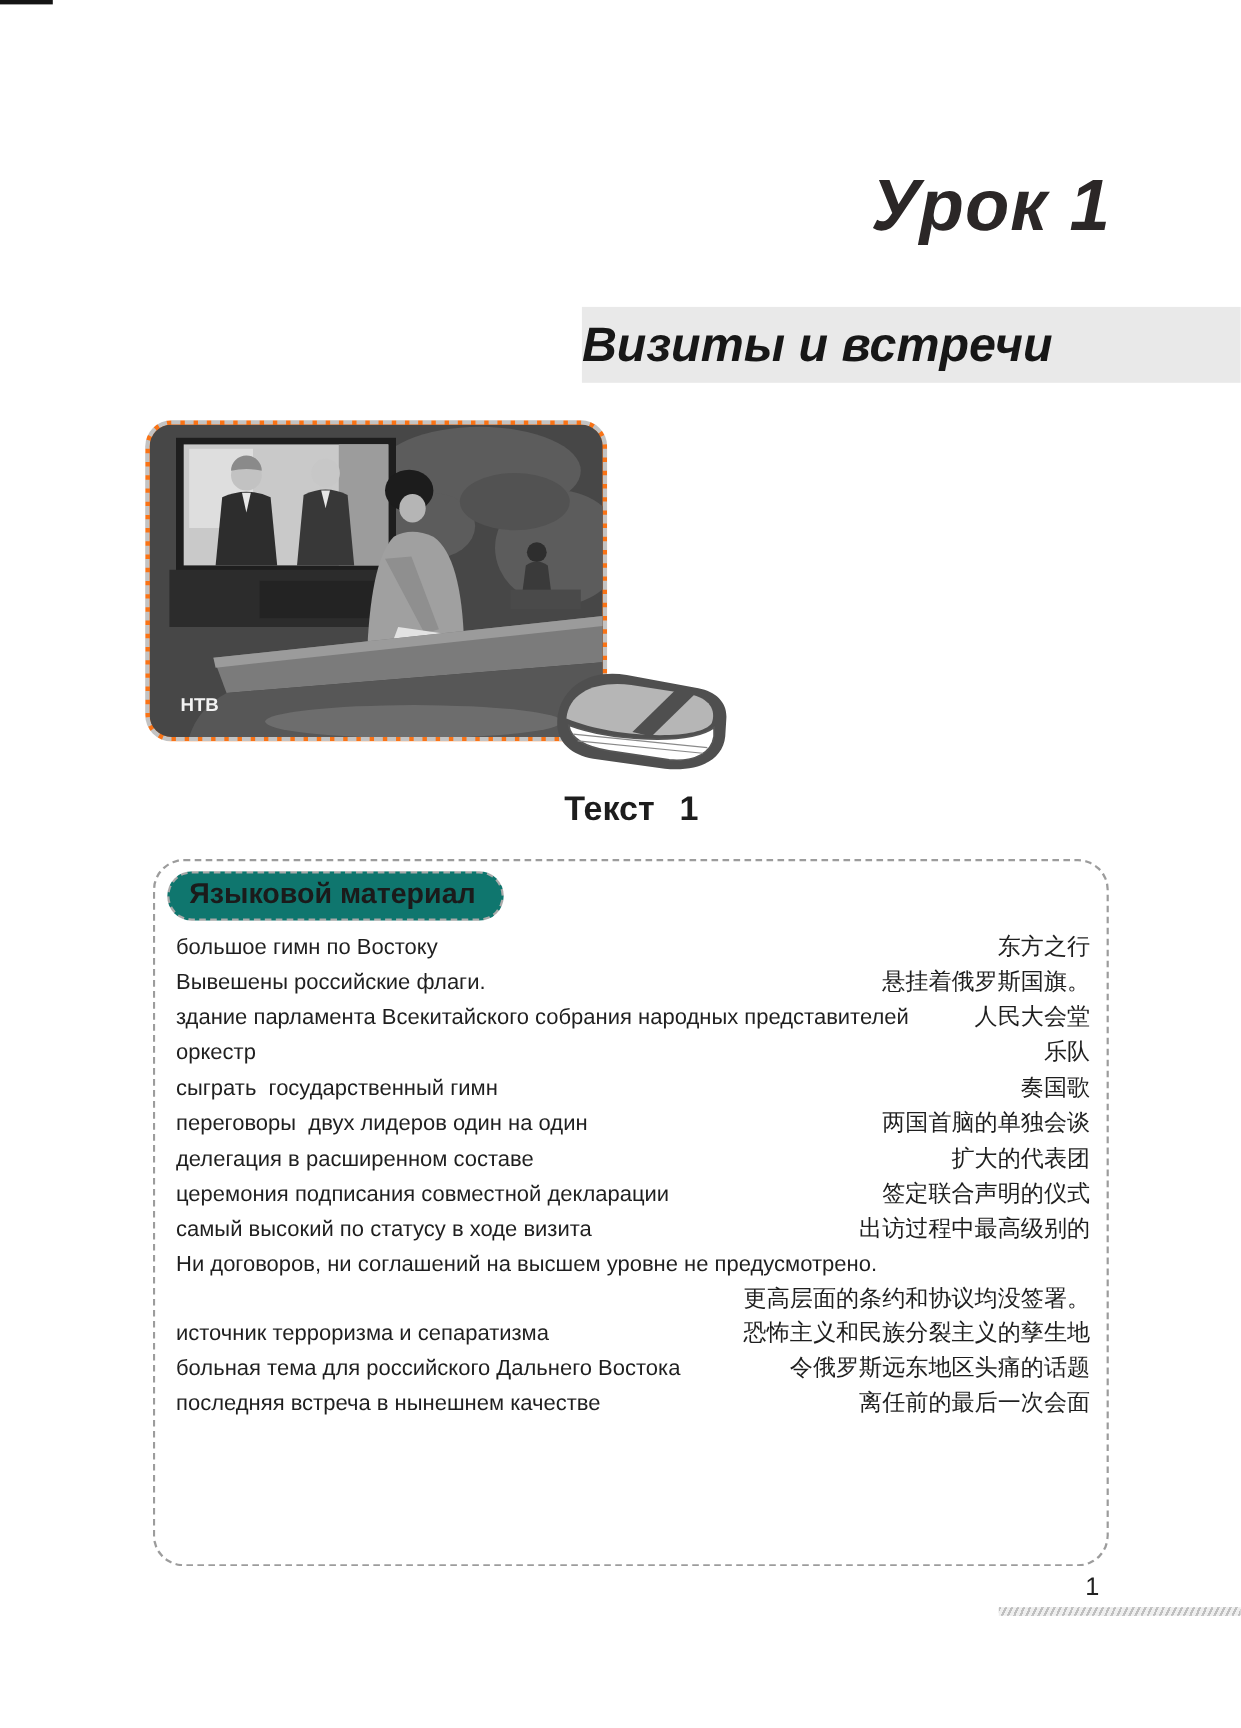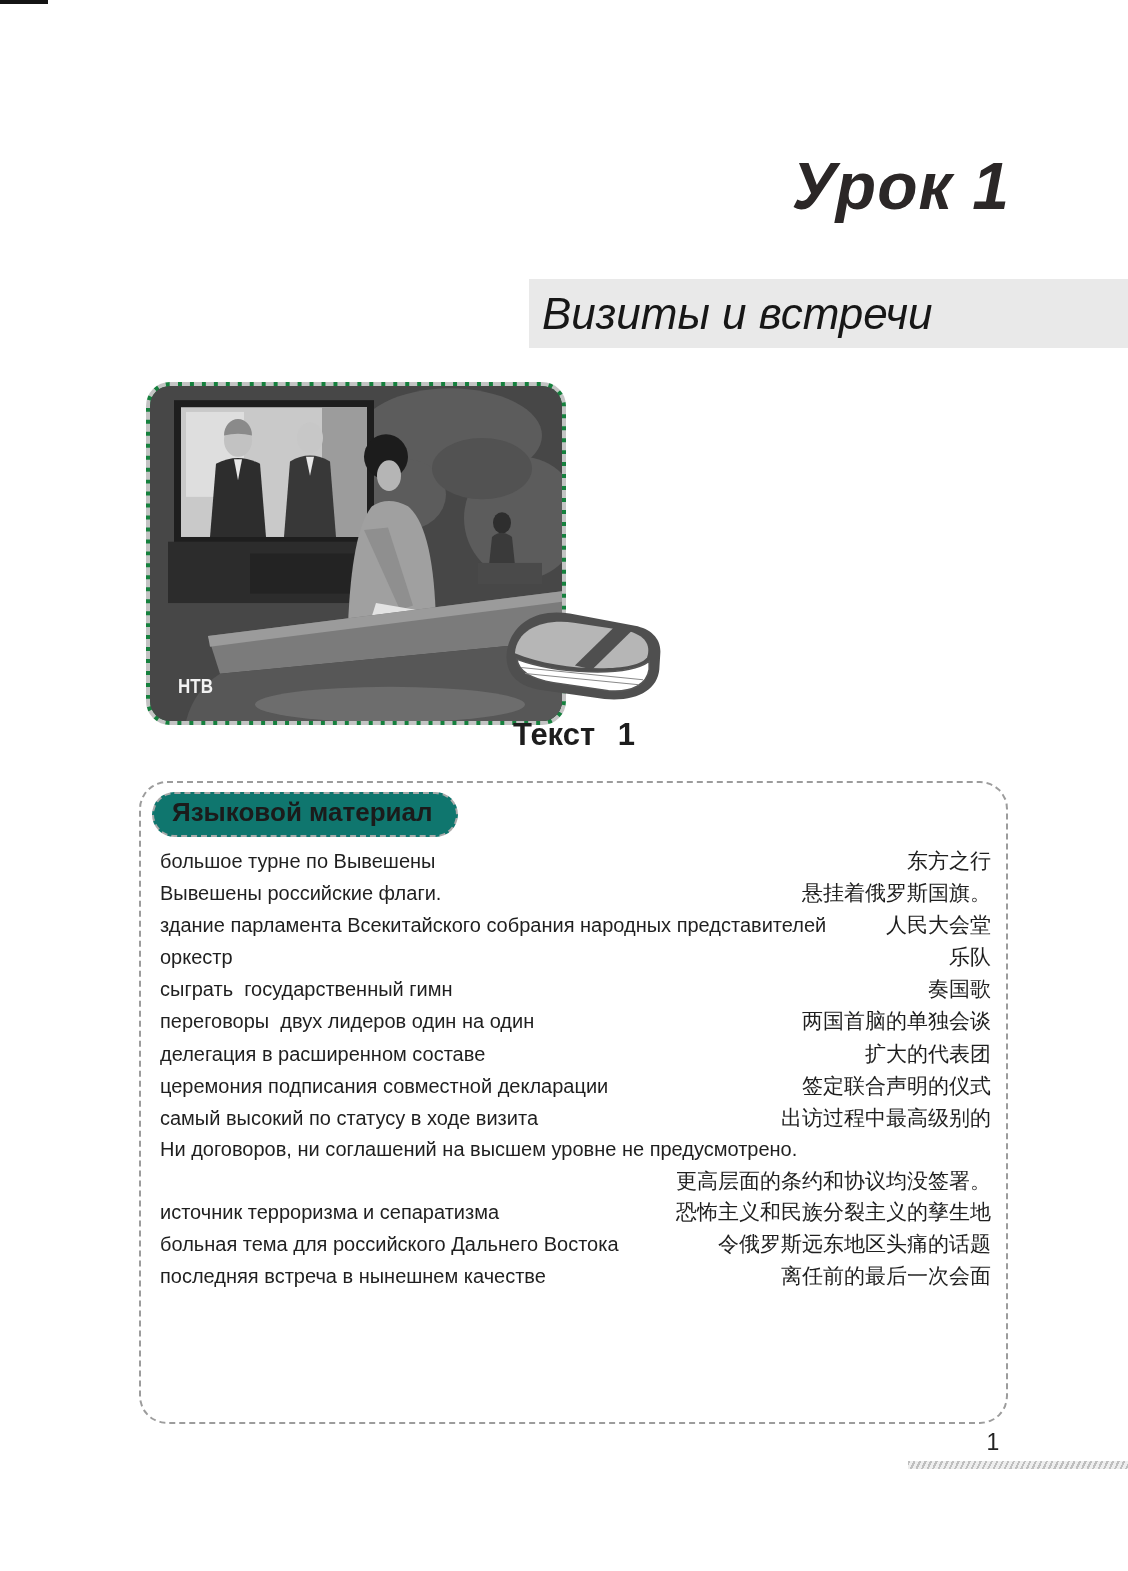--- a/index.html
+++ b/index.html
@@ -12,27 +12,27 @@
   .lesson-title{
     position:absolute;top:148px;right:118px;
     font-size:66px;font-weight:700;font-style:italic;color:#2b2727;letter-spacing:1px;
     white-space:nowrap;
   }
   .subtitle-band{
     position:absolute;left:529px;top:279px;width:599px;height:69px;
     background:#e9e9e9;display:flex;align-items:center;
   }
   .subtitle-band .subtitle{
-    font-size:44px;font-weight:400;font-style:italic;color:#171717;
-    padding-left:13px;white-space:nowrap;
+    font-size:44px;font-weight:700;font-style:italic;color:#171717;
+    padding-left:0;white-space:nowrap;
   }
   .photo-frame{
-    position:absolute;left:146px;top:382px;width:420px;height:343px;
+    position:absolute;left:132px;top:382px;width:420px;height:292px;
     border:4px dashed #c3c3c3;border-radius:24px;overflow:hidden;
-    box-sizing:border-box;background:#15803d;
+    box-sizing:border-box;background:#f97316;
   }
   .photo-frame svg{display:block;width:100%;height:100%;}
   .book-icon{position:absolute;left:494px;top:580px;width:172px;height:122px;}
   .book-icon svg{display:block;width:100%;height:100%;}
   .text1-heading{
     position:absolute;left:139px;top:717px;width:870px;text-align:center;
     font-size:31px;font-weight:700;color:#1d1d1d;word-spacing:14px;
   }
   .vocab-box{
     position:absolute;left:139px;top:781px;width:869px;height:643px;
@@ -131,21 +131,21 @@
     <path d="M120,44 L137,48 L96,88 L79,84 Z" fill="#4f4f4f"></path>
   </svg>
 </div>
 
 <div class="text1-heading">Текст 1</div>
 
 <div class="vocab-box">
   <div class="vocab-pill">Языковой материал</div>
   <div class="vocab-rows" id="vocab-rows">
   <div class="vocab-row">
-    <span class="ru">большое турне по Вывешены</span>
+    <span class="ru">большое гимн по Востоку</span>
     <span class="zh">东方之行</span>
   </div>
 
 
   <div class="vocab-row">
     <span class="ru">Вывешены российские флаги.</span>
     <span class="zh">悬挂着俄罗斯国旗。</span>
   </div>
 
   <div class="vocab-row">

